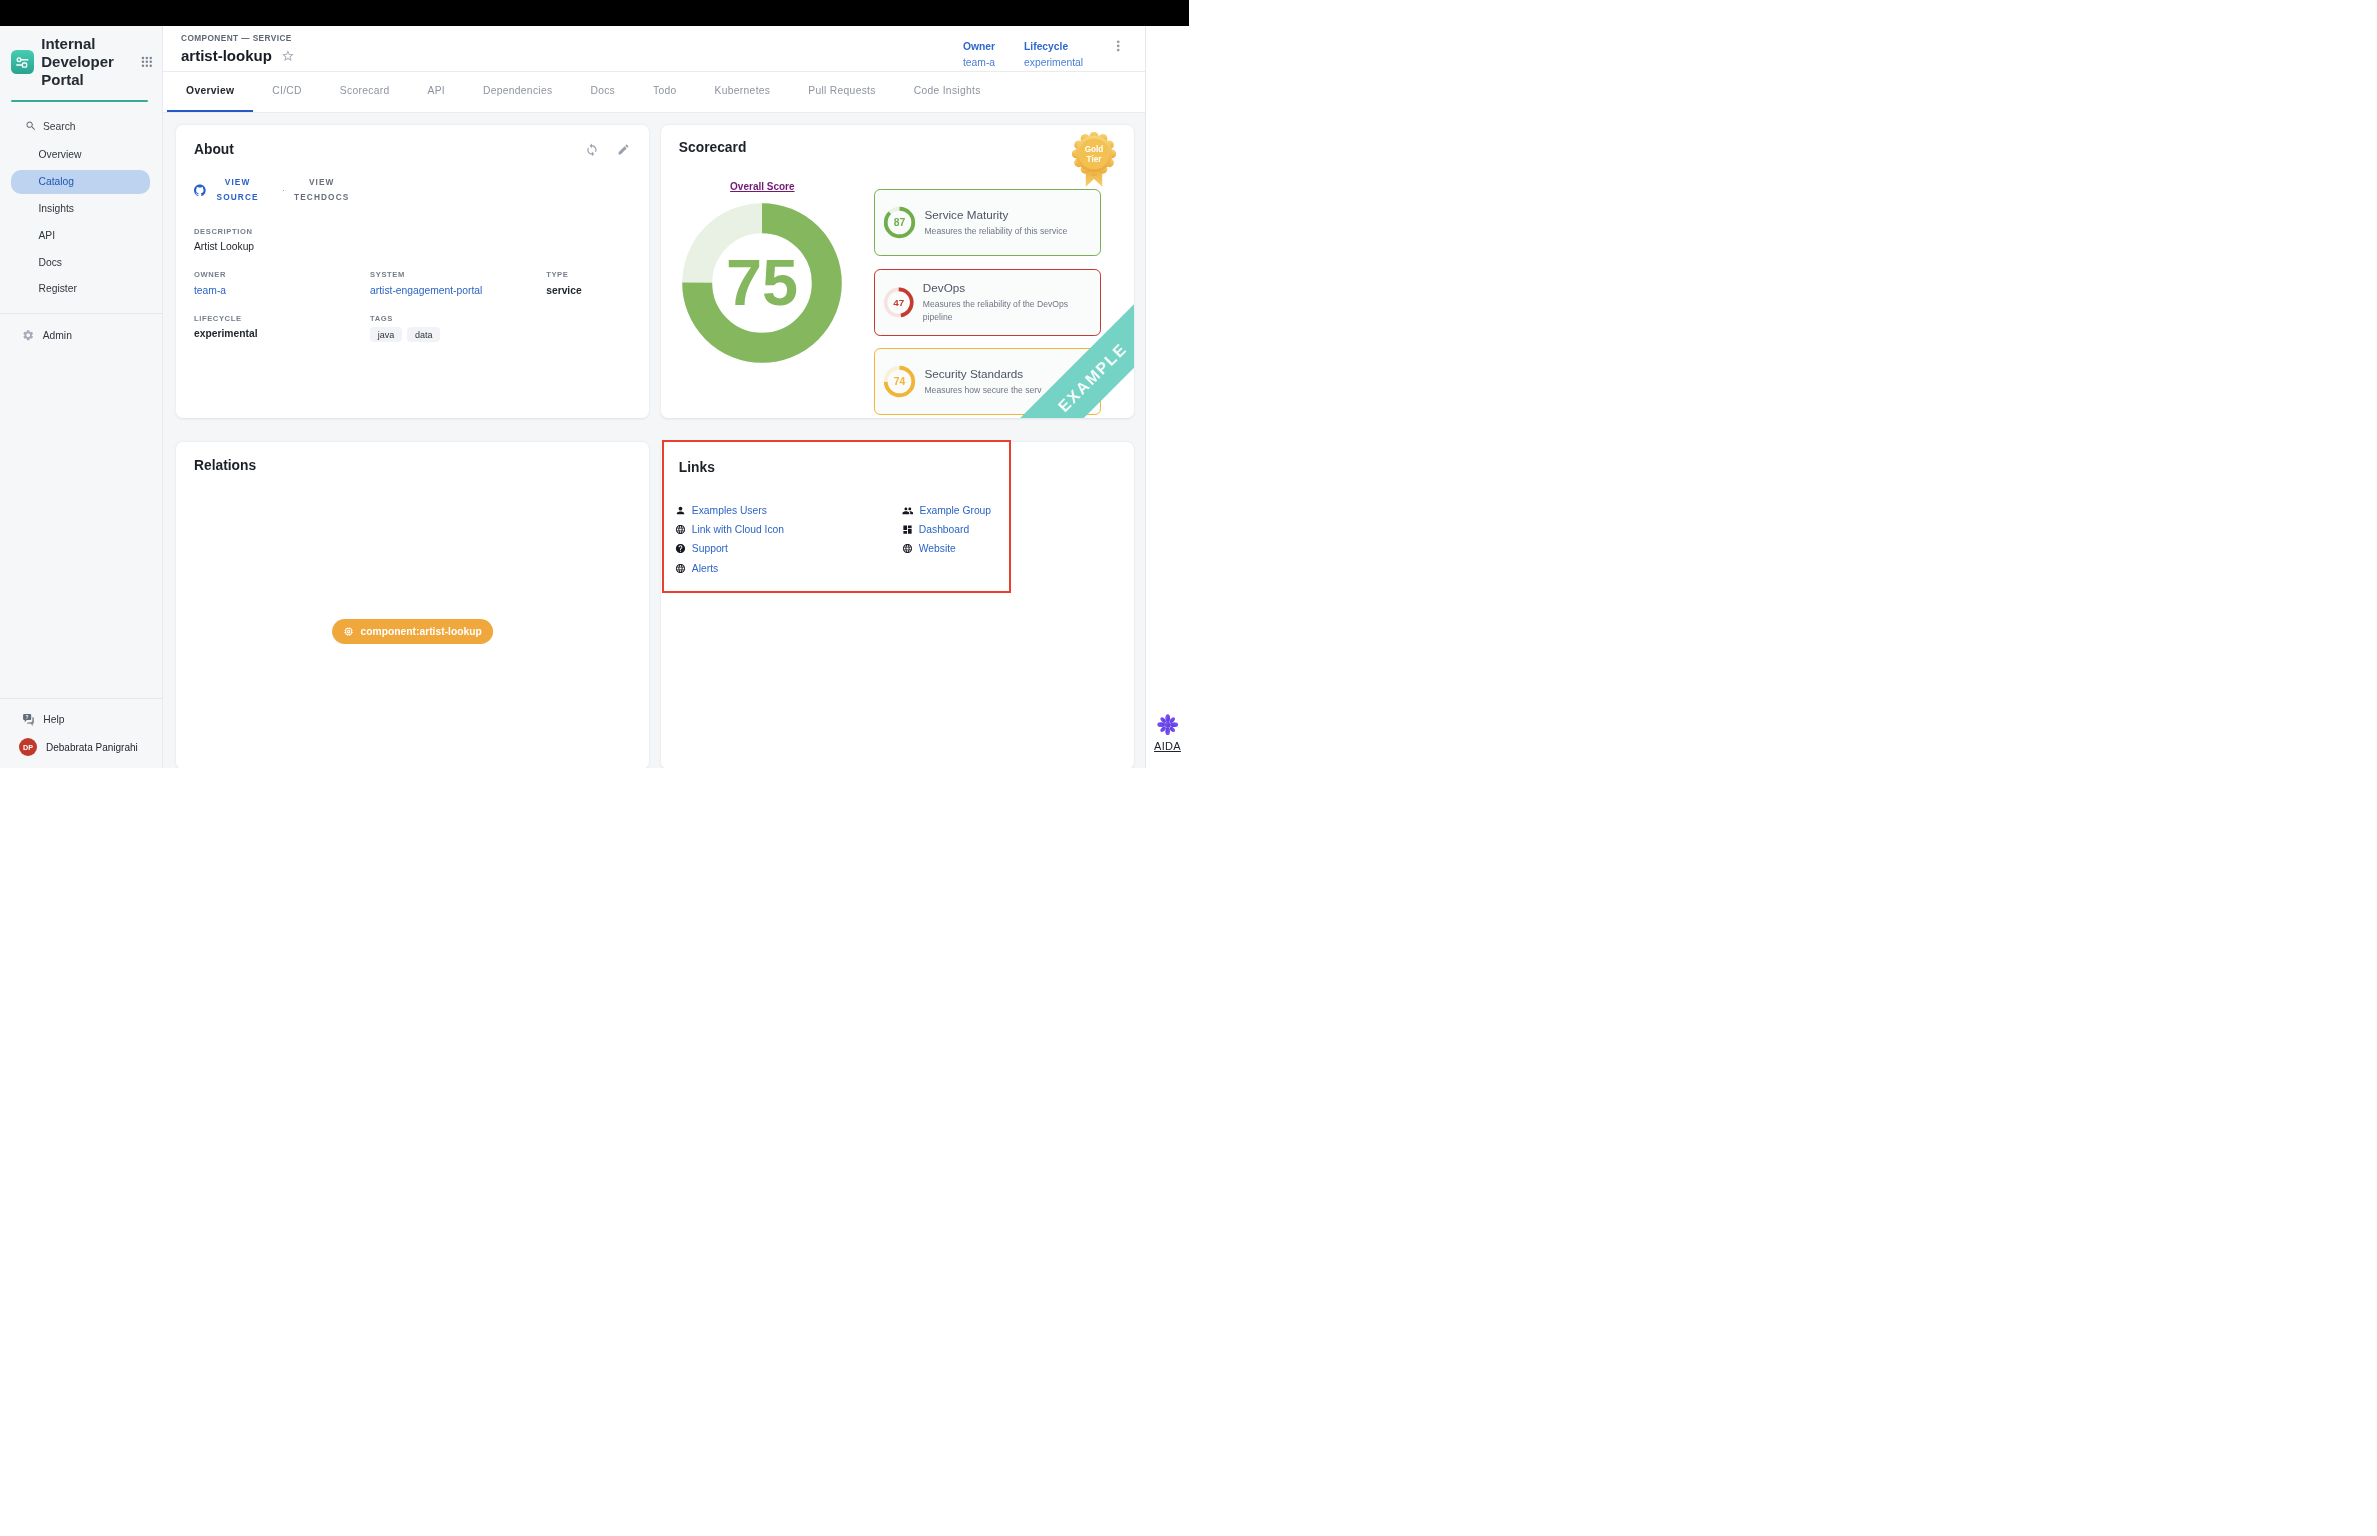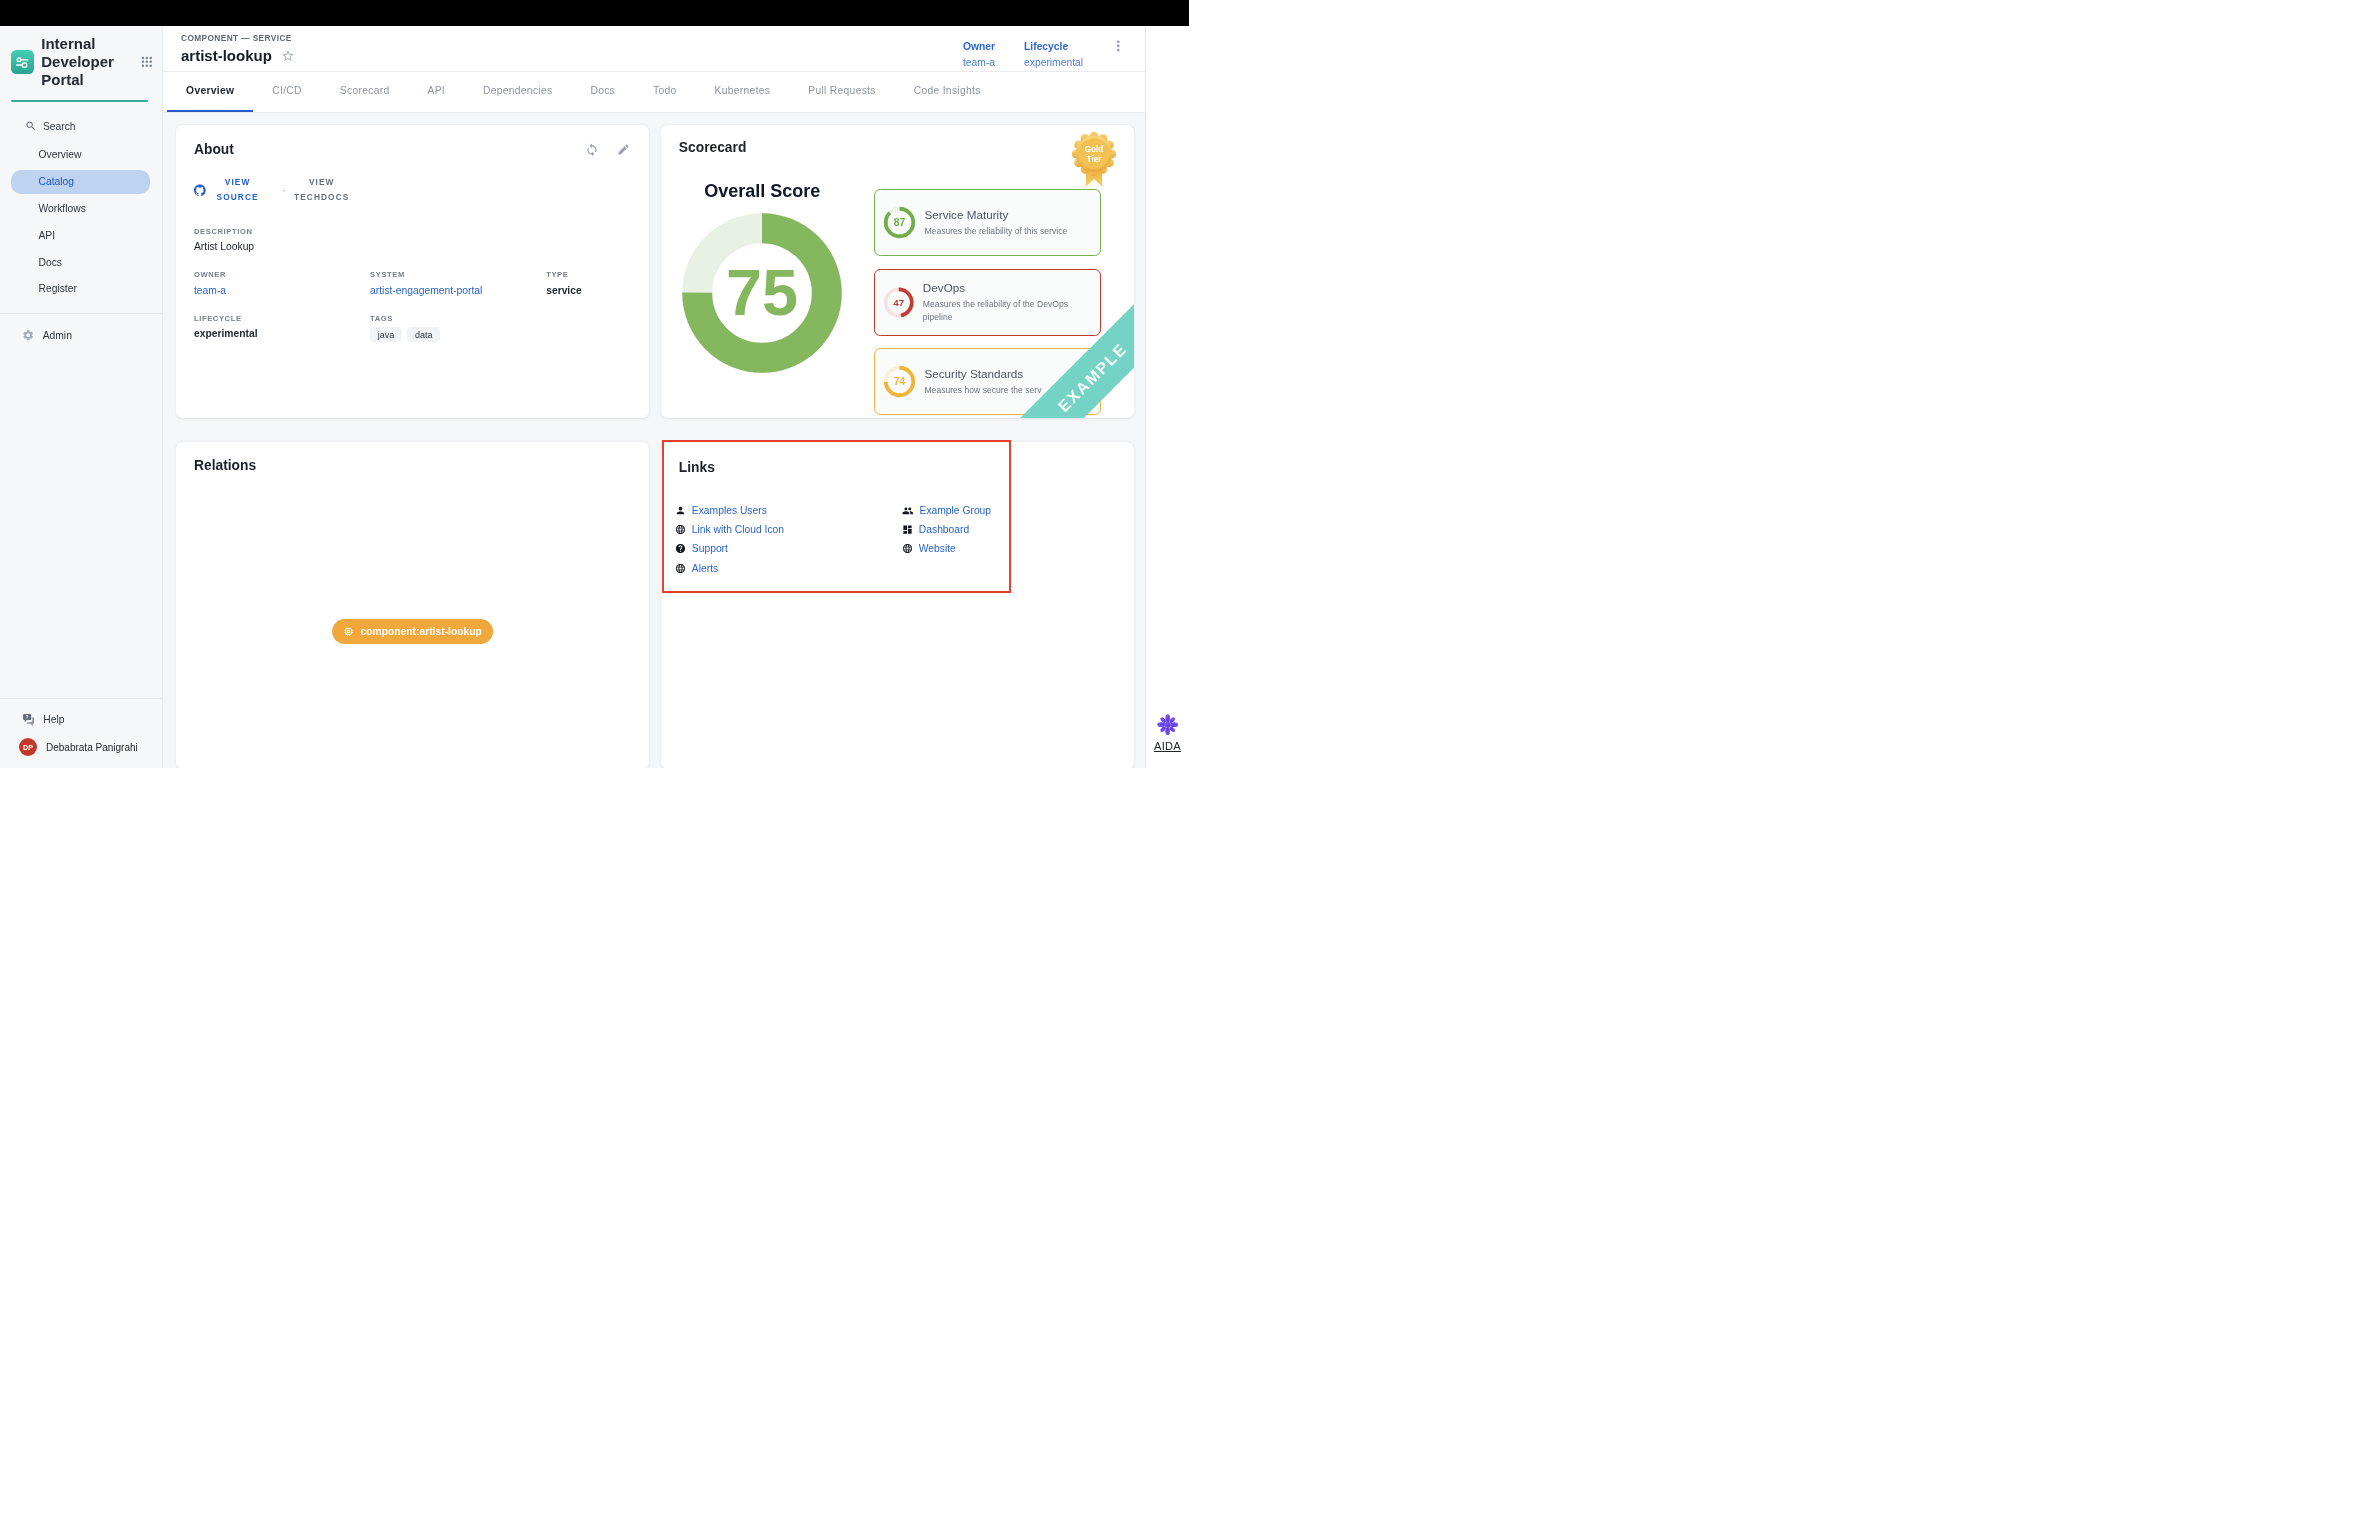--- a/index.html
+++ b/index.html
@@ -76,21 +76,21 @@
   .about-desc { margin-top:20.6px; }
   .about-grid { display:grid; grid-template-columns:172px 172px 1fr; gap:18px 4.1px; margin-top:18px; }
   .tags { display:flex; gap:5.5px; margin-top:4.1px; }
   .tag { background:#f1f3f6; border-radius:4.1px; padding:2.8px 7.6px; font-size:9px; color:#30353c; cursor:pointer; }
 
   
   .scorecard { overflow:hidden; }
   .scorecard .card-title { position:absolute; top:15px; left:18px; }
   .badge { position:absolute; top:6.9px; right:18px; width:44px; }
   .overall { position:absolute; left:19px; top:56px; width:165px; text-align:center; }
-  .overall-label { font-size:18px; font-weight:700; color:#0f172a; }
+  .overall-label { font-size:10px; font-weight:700; color:#701a75;text-decoration:underline; }
   .metrics { position:absolute; left:213px; top:64px; width:227px; display:flex; flex-direction:column; gap:12.4px; }
   .metric { border:1.4px solid #ccc; border-radius:6.2px; background:#fafbfb; height:67px;
     display:flex; align-items:center; gap:8.3px; padding:0 8.3px 0 8.3px; cursor:pointer; }
   .metric-text { min-width:0; }
   .metric-name { font-size:11.7px; color:#4d5564; font-weight:500; }
   .metric-desc { font-size:8.6px; color:#6f7682; margin-top:4.1px; line-height:1.45; white-space:nowrap; }
   .metric.wrap2 .metric-desc { white-space:normal; }
   .ribbon { position:absolute; left:318px; top:230px; width:227px; height:45px;
     background:#74d3c4; transform:rotate(-45deg); display:flex; align-items:center; justify-content:center;
     color:rgba(255,255,255,.93); font-size:16px; font-weight:700; letter-spacing:1.7px; }
@@ -156,21 +156,21 @@
     <div class="search-row">
       <svg width="11.7" height="11.7" viewBox="0 0 24 24" fill="#606874">
           <path d="M15.5 14h-.79l-.28-.27C15.41 12.59 16 11.11 16 9.5 16 5.91 13.09 3 9.5 3S3 5.91 3 9.5 5.91 16 9.5 16c1.61 0 3.09-.59 4.23-1.57l.27.28v.79l5 4.99L20.49 19l-4.99-5zm-6 0C7.01 14 5 11.99 5 9.5S7.01 5 9.5 5 14 7.01 14 9.5 11.99 14 9.5 14z"></path>
         </svg>
       <span>Search</span>
     </div>
 
     <nav class="nav">
       <div class="nav-item">Overview</div>
       <div class="nav-item active">Catalog</div>
-      <div class="nav-item">Workflows</div>
+      <div class="nav-item">Insights</div>
       <div class="nav-item">API</div>
       <div class="nav-item">Docs</div>
       <div class="nav-item">Register</div>
     </nav>
 
     <div class="side-divider"></div>
 
     <div class="admin-row">
       <svg width="12.4" height="12.4" viewBox="0 0 24 24" fill="#a7adb6">
           <path d="M19.14 12.94c.04-.3.06-.61.06-.94 0-.32-.02-.64-.07-.94l2.03-1.58c.18-.14.23-.41.12-.61l-1.92-3.32c-.12-.22-.37-.29-.59-.22l-2.39.96c-.5-.38-1.03-.7-1.62-.94l-.36-2.54c-.04-.24-.24-.41-.48-.41h-3.84c-.24 0-.43.17-.47.41l-.36 2.54c-.59.24-1.13.57-1.62.94l-2.39-.96c-.22-.08-.47 0-.59.22L2.74 8.87c-.12.21-.08.47.12.61l2.03 1.58c-.05.3-.09.63-.09.94s.02.64.07.94l-2.03 1.58c-.18.14-.23.41-.12.61l1.92 3.32c.12.22.37.29.59.22l2.39-.96c.5.38 1.03.7 1.62.94l.36 2.54c.05.24.24.41.48.41h3.84c.24 0 .44-.17.47-.41l.36-2.54c.59-.24 1.13-.56 1.62-.94l2.39.96c.22.08.47 0 .59-.22l1.92-3.32c.12-.22.07-.47-.12-.61l-2.01-1.58zM12 15.6c-1.98 0-3.6-1.62-3.6-3.6s1.62-3.6 3.6-3.6 3.6 1.62 3.6 3.6-1.62 3.6-3.6 3.6z"></path>

